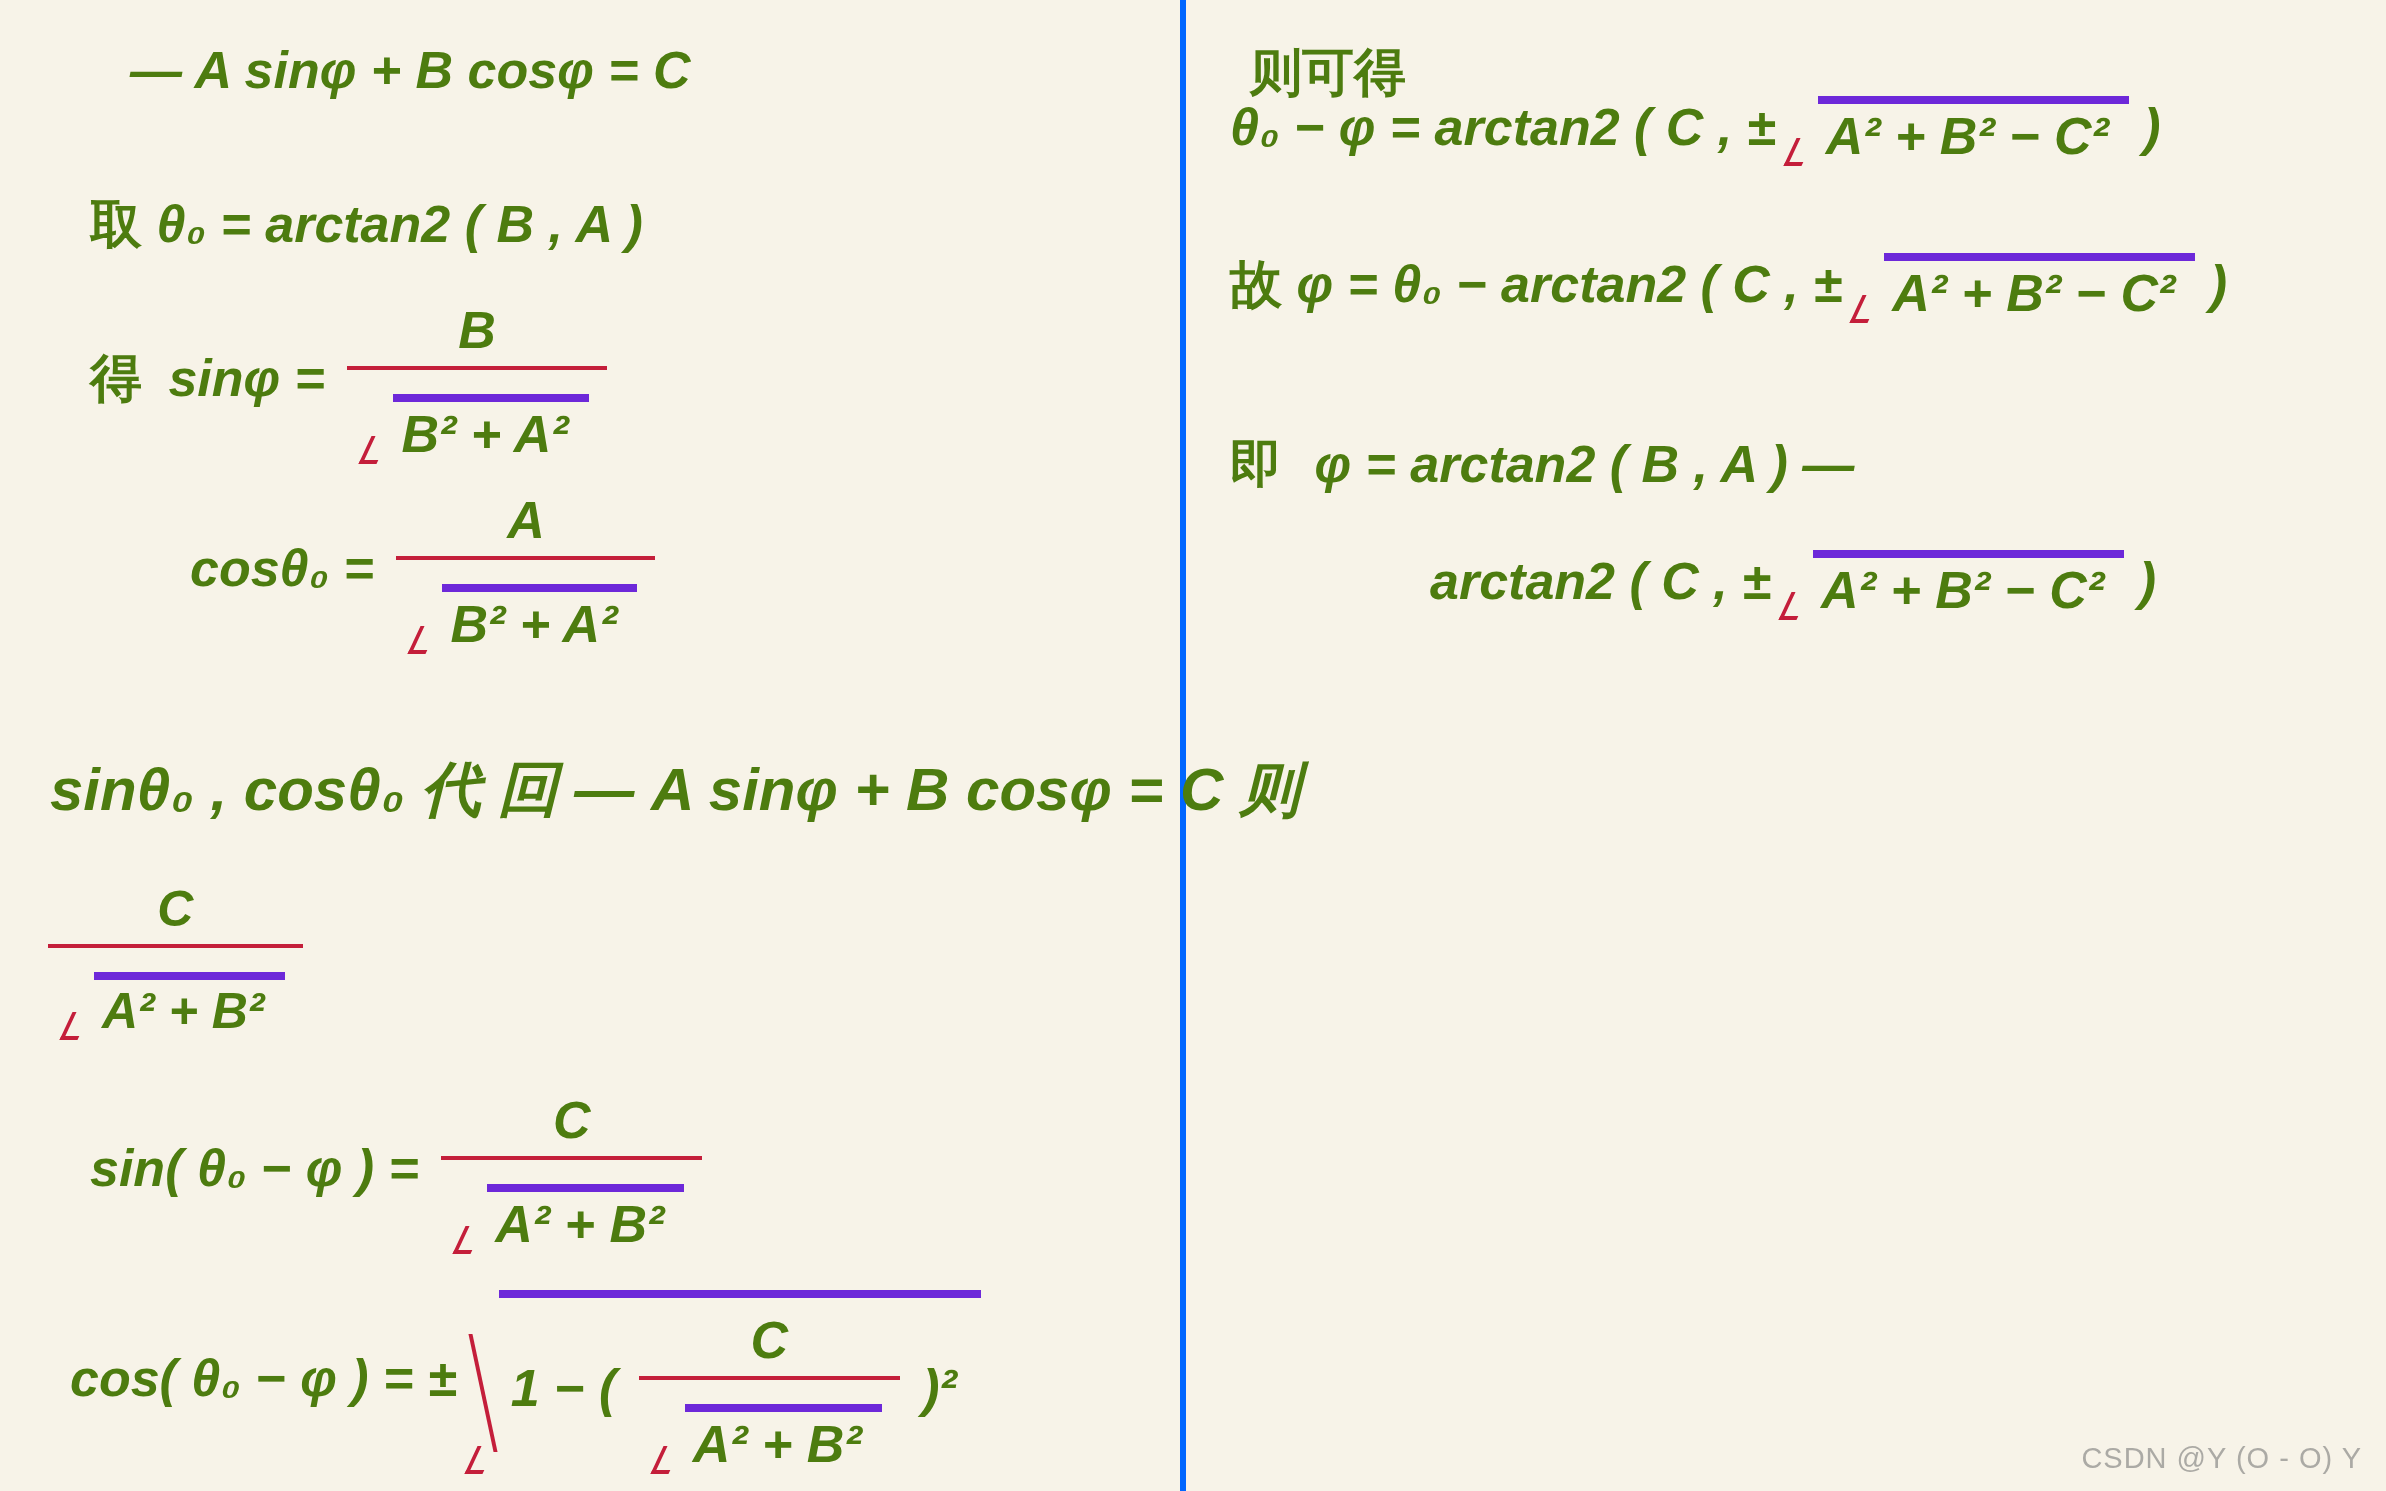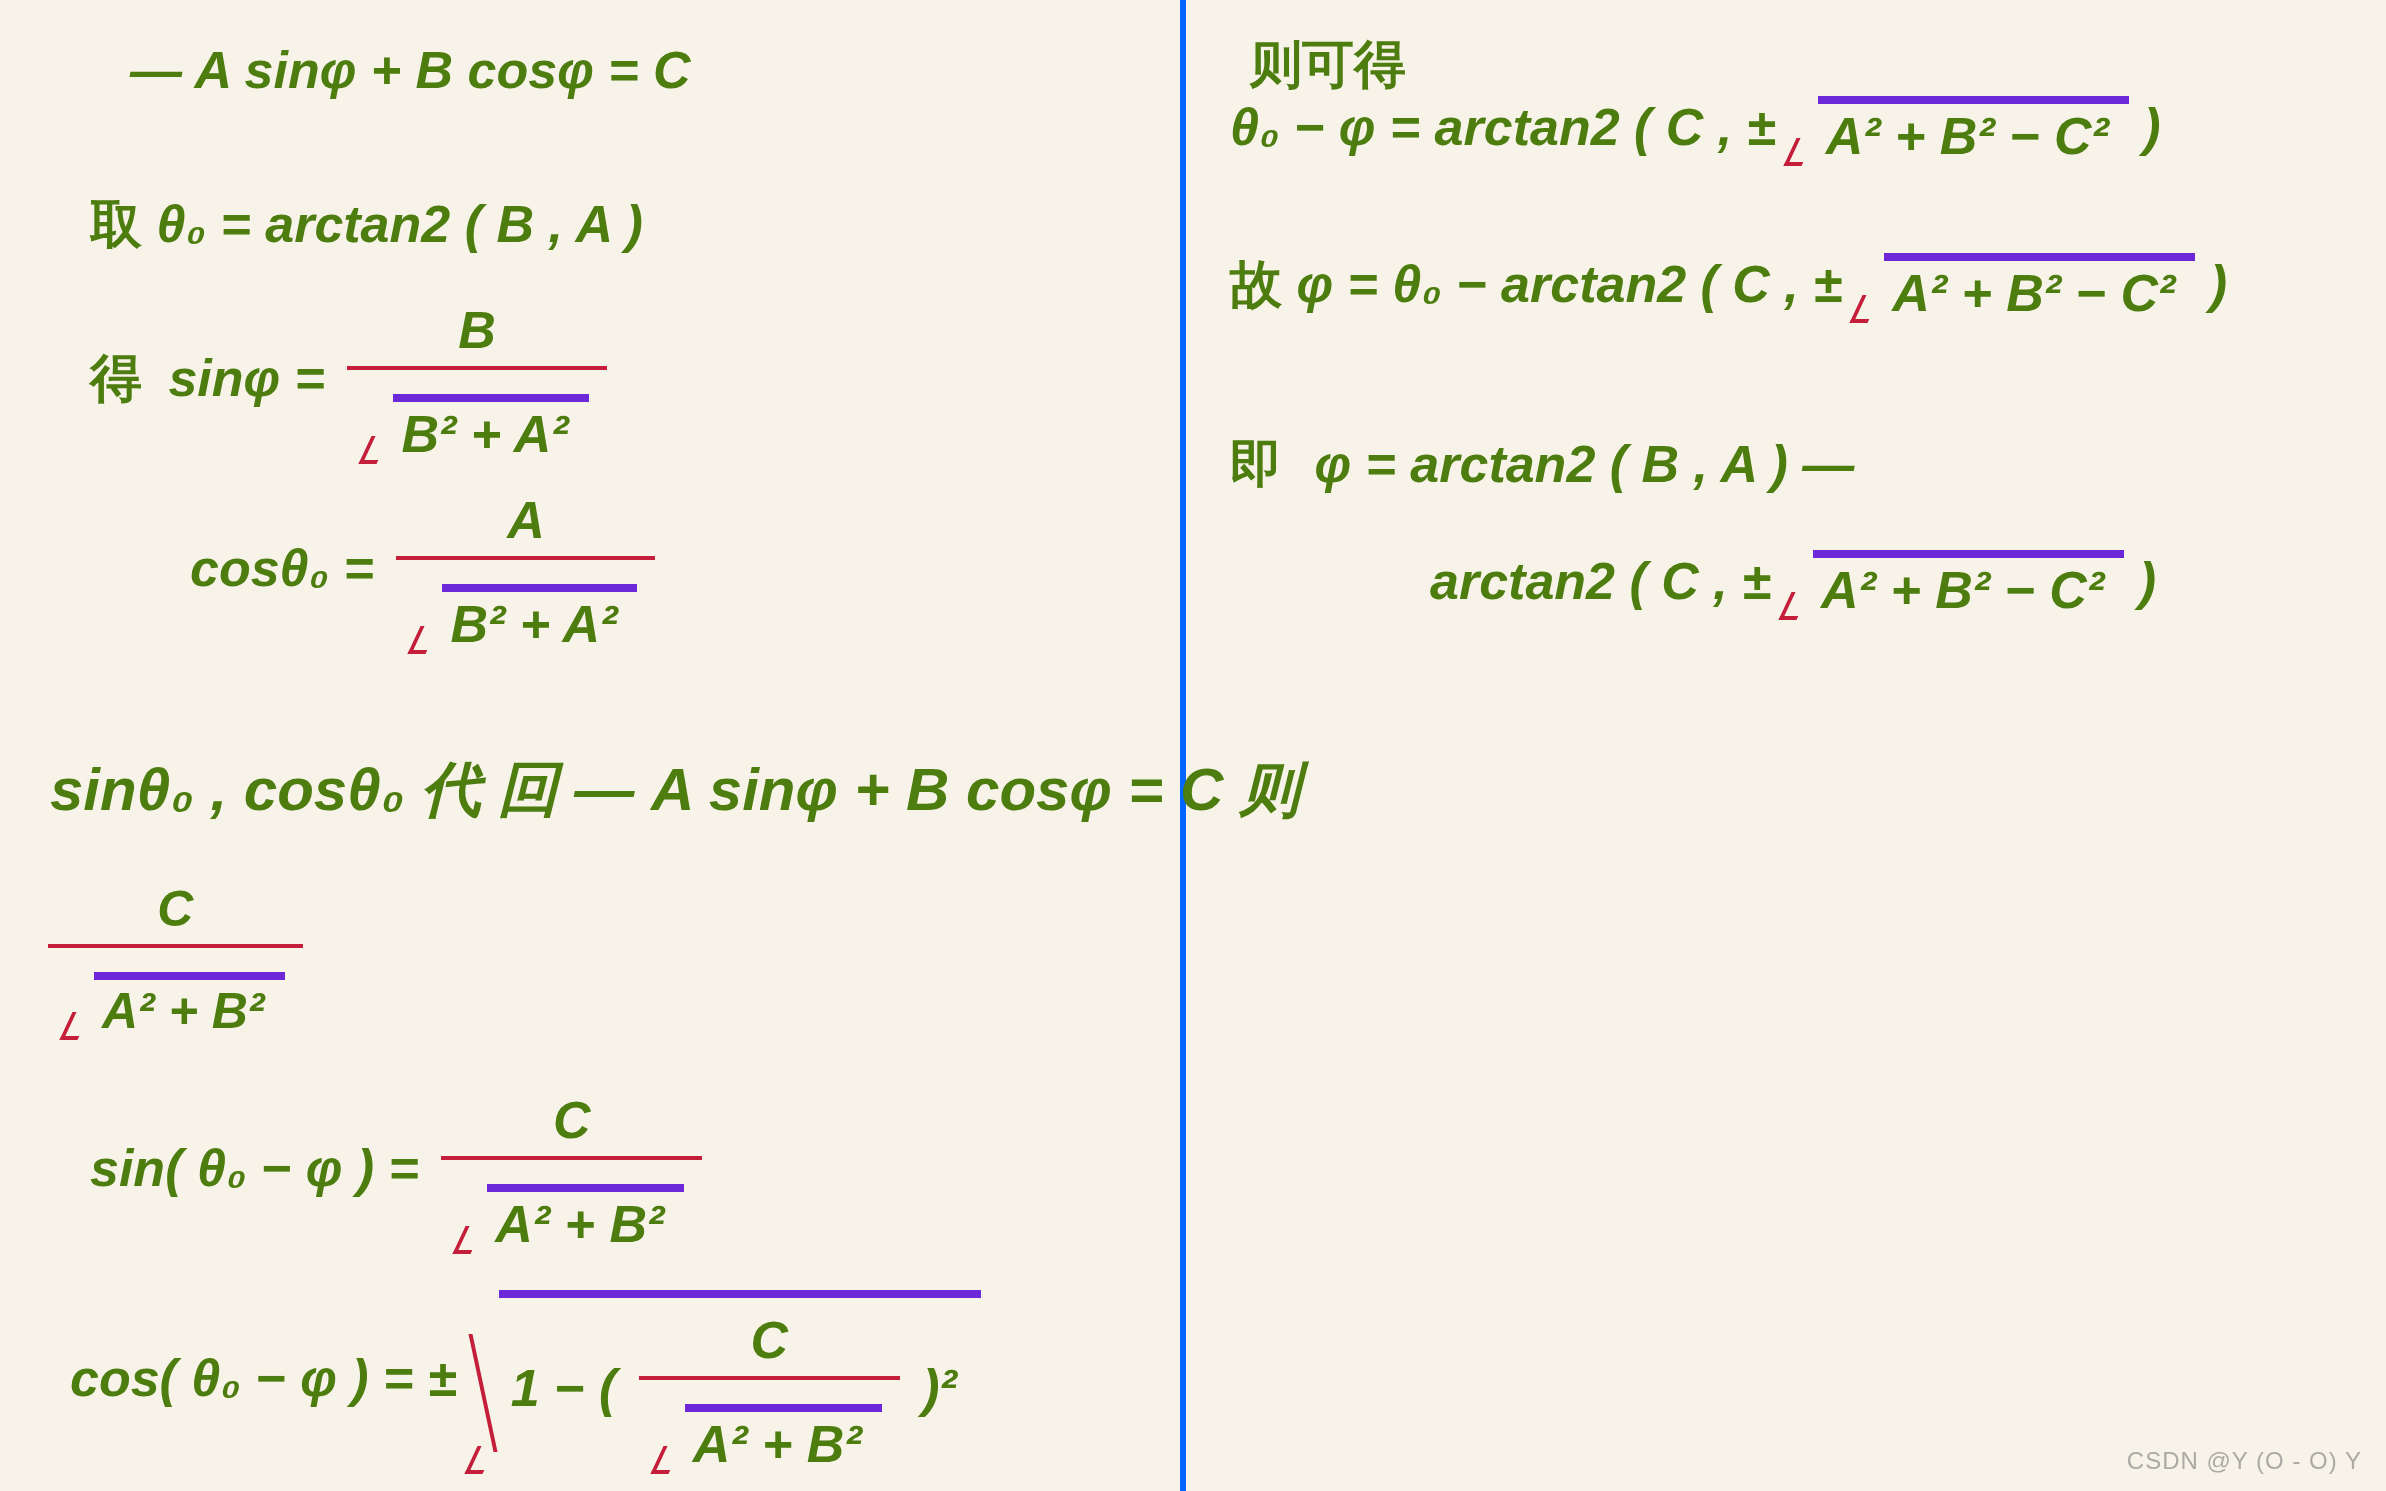--- a/index.html
+++ b/index.html
@@ -74,26 +74,26 @@
       left: 10px;
       width: 18px;
       height: calc(100% - 22px);
       border-left: 4px solid #c41e3a;
       transform: skewX(12deg);
     }
     .sqrt .radicand {
       border-top: 8px solid #6d28d9;
       padding: 2px 20px 0 8px;
     }
-    .cn { font-family: Liberation Sans, sans-serif; font-style: normal; font-weight: 700; }
+    .cn { font-family: Liberation Sans, sans-serif; font-style: normal; font-weight: 700; margin-top: 8px; }
     .watermark {
       position: absolute;
       right: 24px;
       bottom: 16px;
-      font-size: 24px;
+      font-size: 29px;
       color: rgba(110,110,110,0.55);
       font-family: Arial, sans-serif;
       font-style: normal;
       font-weight: normal;
       letter-spacing: 1px;
     }
   </style>
 </head>
 <body>
 

